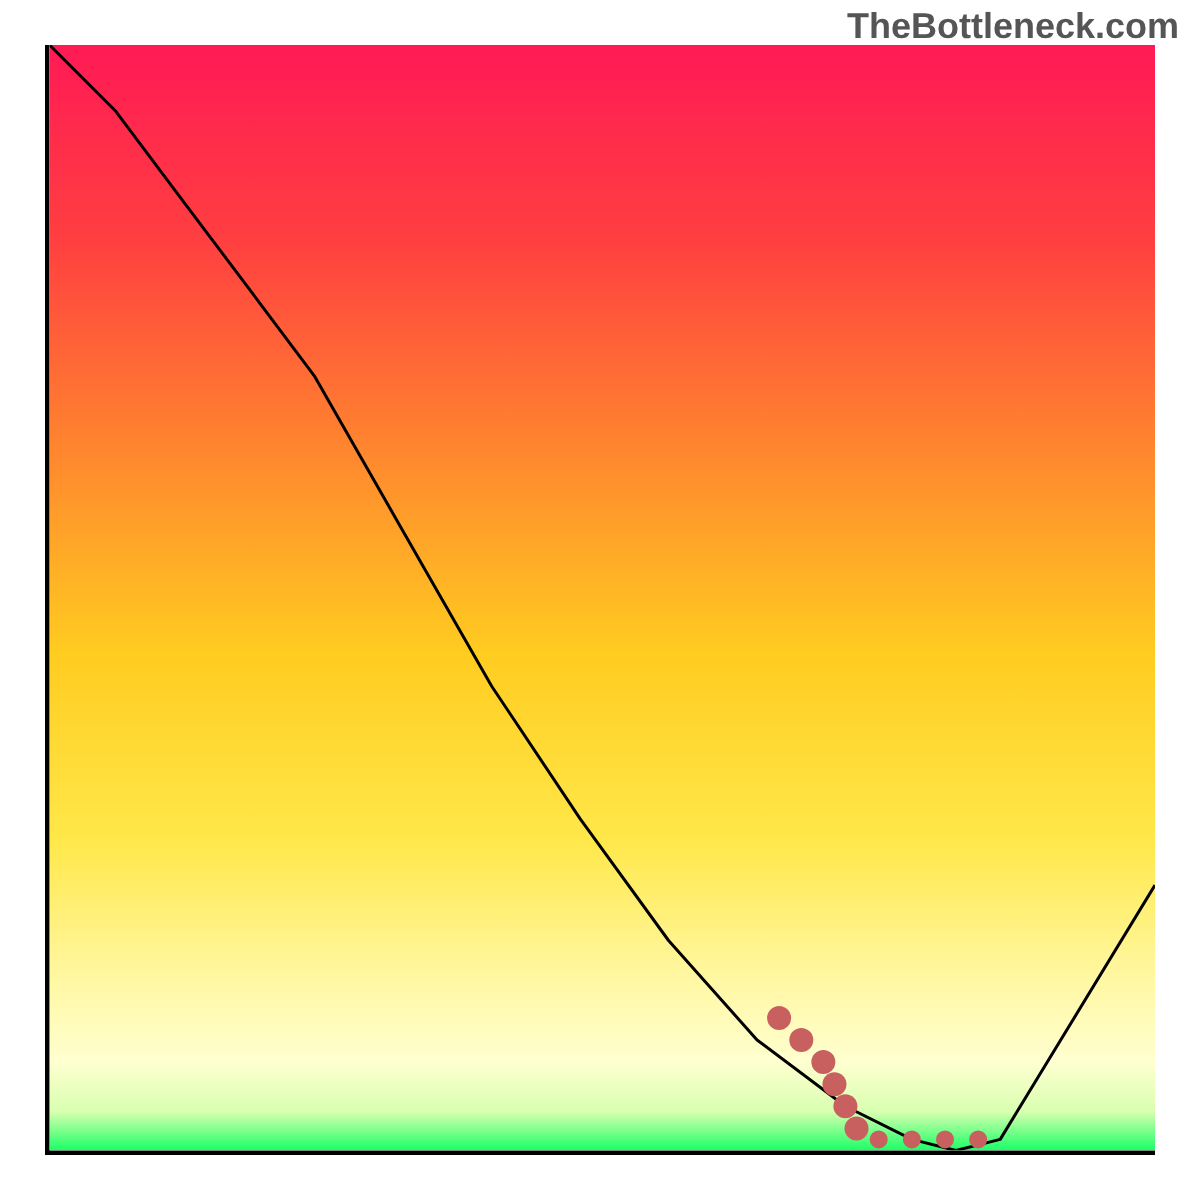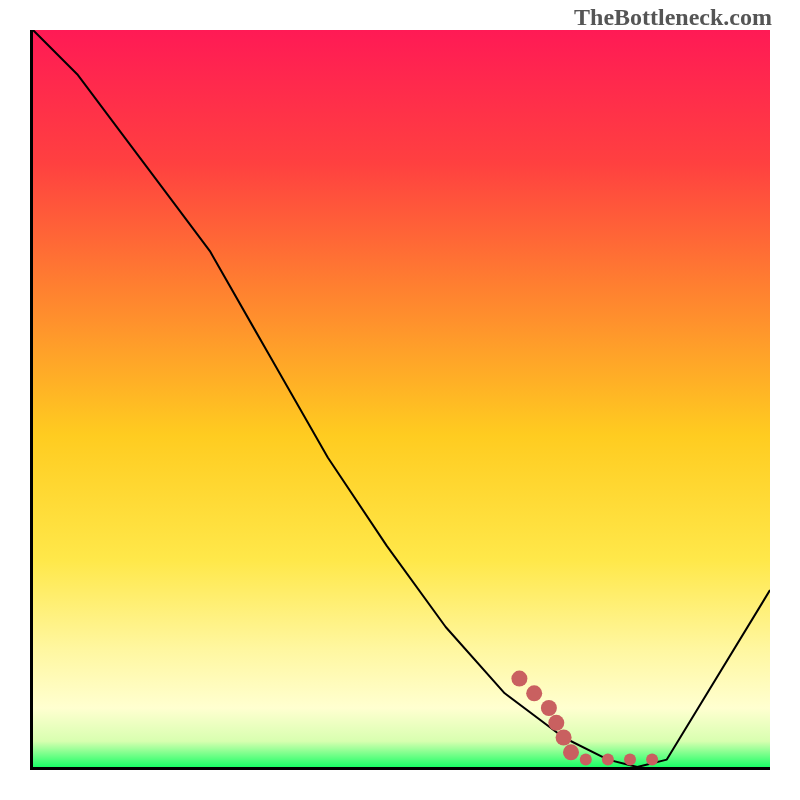--- a/index.html
+++ b/index.html
@@ -11,26 +11,25 @@
     font-family: Arial, Helvetica, sans-serif;
   }
   .container {
     position: relative;
     width: 800px;
     height: 800px;
   }
   .watermark {
     position: absolute;
     top: 4px;
-    right: 28px;
+    right: 14px;
     font-size: 24px;
     font-weight: bold;
     color: #555555;
     letter-spacing: 0px;
-    font-family: Liberation Serif, serif;
   }
   .plot-frame {
     position: absolute;
     left: 30px;
     top: 30px;
     width: 740px;
     height: 740px;
     border-left: 3px solid #000;
     border-bottom: 3px solid #000;
     box-sizing: border-box;

